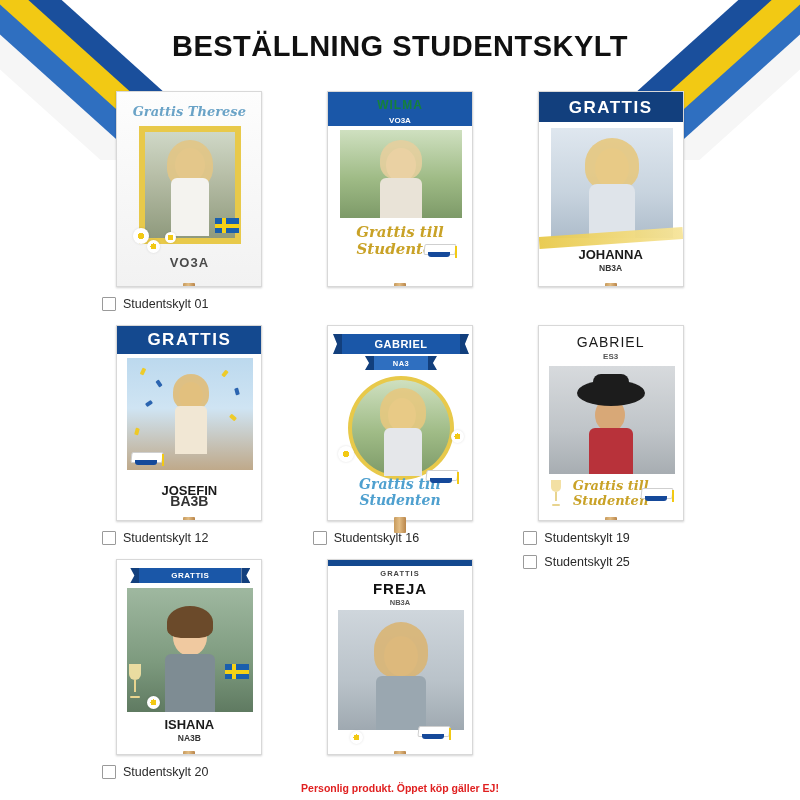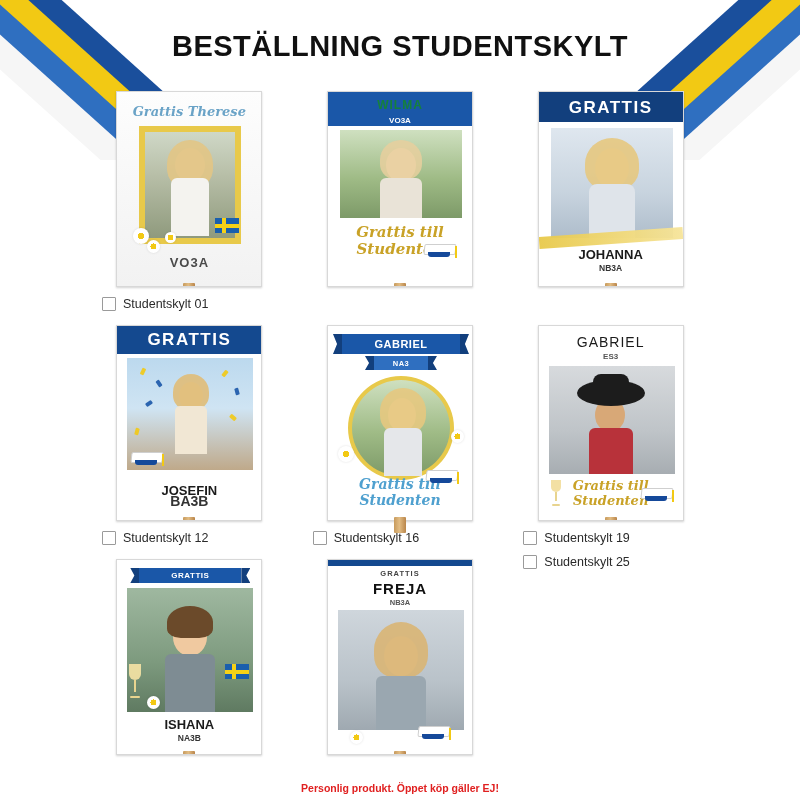--- a/index.html
+++ b/index.html
@@ -465,20 +465,24 @@
           <div style="position:absolute;left:0;top:0;width:12px;height:16px;background:#f3e2a4;border-radius:0 0 6px 6px;opacity:.92;"></div>
           <div style="position:absolute;left:5px;top:16px;width:2px;height:12px;background:#e8d48f;"></div>
           <div style="position:absolute;left:1px;bottom:0;width:10px;height:2px;background:#e8d48f;border-radius:2px;"></div>
         </div>
         <div class="flower" style="left:30px;top:136px;width:13px;height:13px;"></div>
         <div class="cap-label" style="position:absolute;bottom:22px;left:0;right:0;font-size:13px;color:#1b1b1b;">ISHANA</div>
         <div class="cap-label" style="position:absolute;bottom:11px;left:0;right:0;font-size:8.5px;color:#333333;">NA3B</div>
         <div class="stick"></div>
       </div>
     </div>
+    <div class="check-row">
+      <div class="checkbox"></div>
+      <div class="check-label">Studentskylt 20</div>
+    </div>
   </div>
 
   <div class="cell">
     <div class="poster-wrap">
       <div class="sign" style="background:#ffffff;">
         <div style="position:absolute;left:0;right:0;top:0;height:6px;background:#14498f;"></div>
         <div style="position:absolute;top:9px;left:0;right:0;text-align:center;font-size:7.5px;font-weight:bold;color:#444444;letter-spacing:1px;">GRATTIS</div>
         <div style="position:absolute;top:20px;left:0;right:0;text-align:center;font-size:15px;font-weight:bold;color:#111111;letter-spacing:1px;">FREJA</div>
         <div style="position:absolute;top:38px;left:0;right:0;text-align:center;font-size:7.5px;font-weight:bold;color:#555555;">NB3A</div>
         <div class="photo" style="left:10px;top:50px;width:126px;height:120px;background-image:linear-gradient(#cfd6dc,#b9c2c9 60%,#9fa9b1);">

